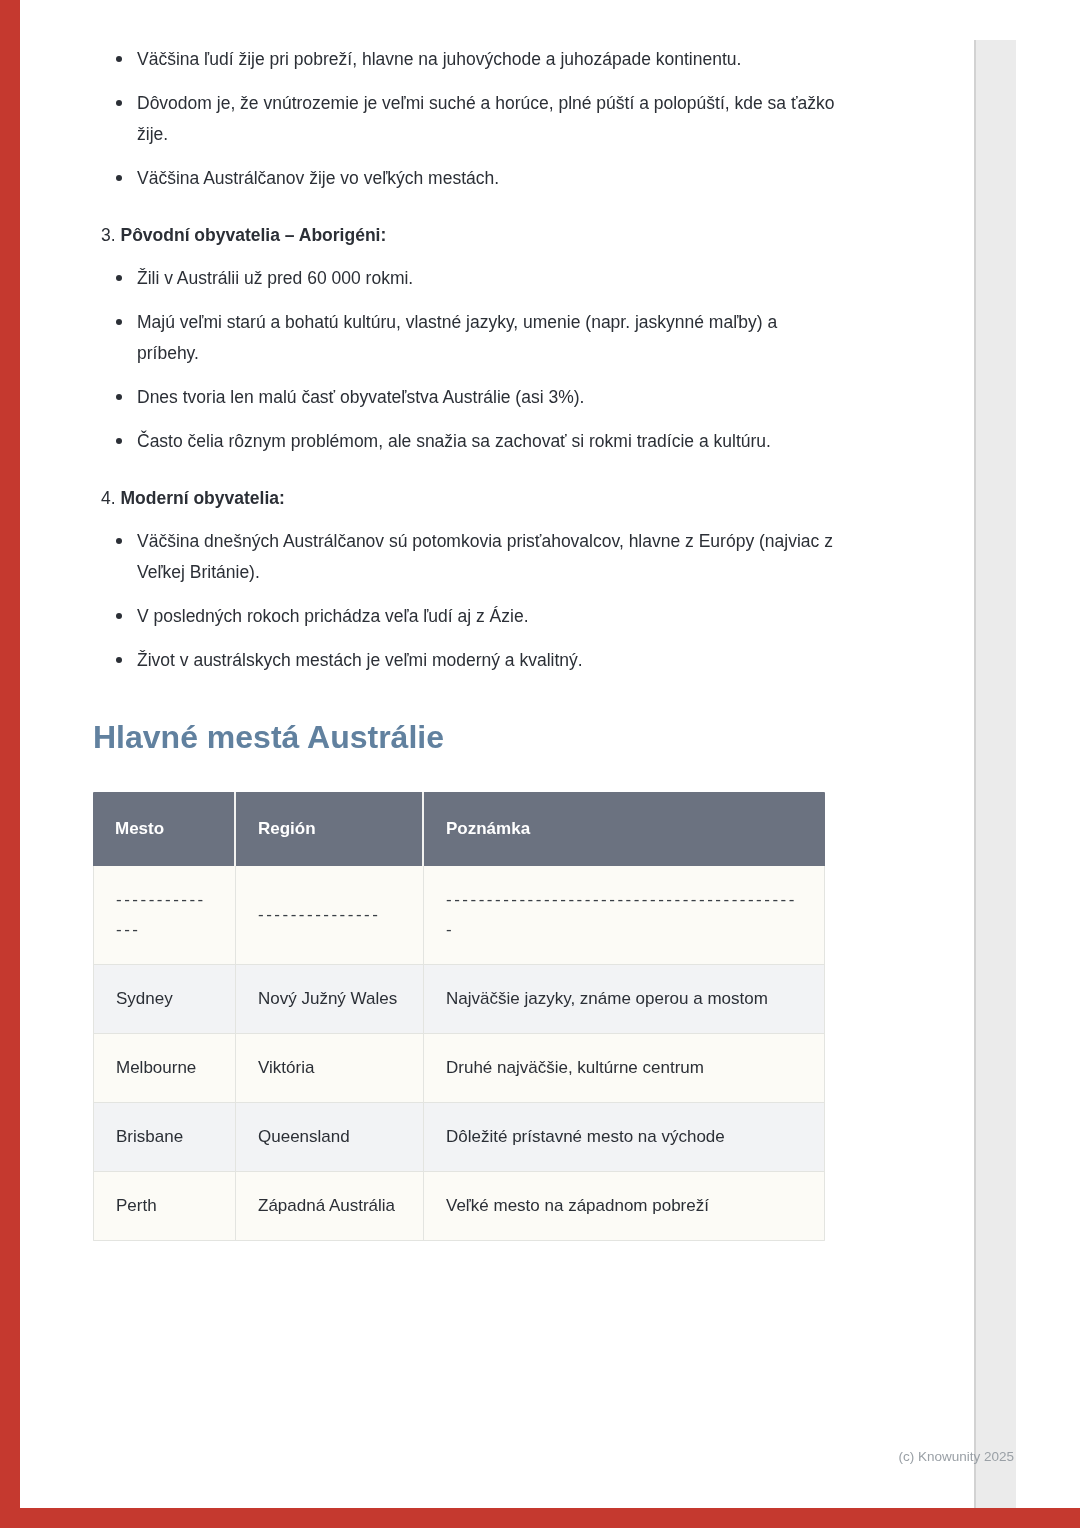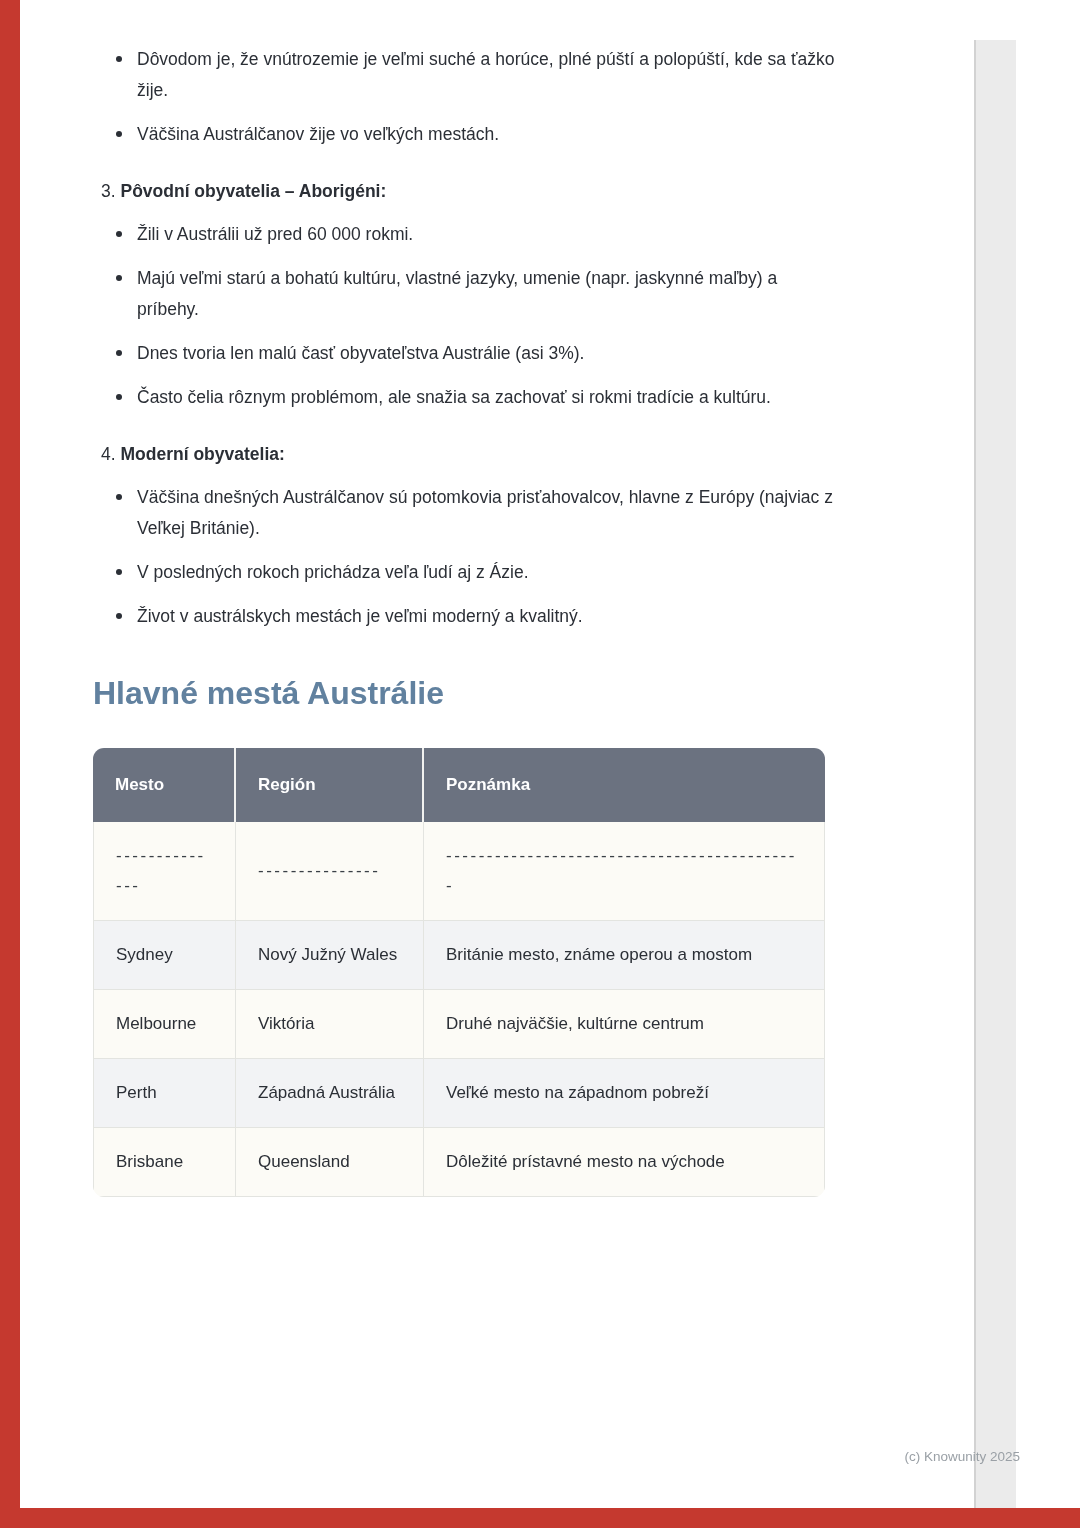--- a/index.html
+++ b/index.html
@@ -86,21 +86,21 @@
     font-weight: 700;
     color: #61819f;
   }
   table.cities {
     margin-top: 38px;
     width: 732px;
     border-collapse: separate;
     border-spacing: 0;
     font-size: 17px;
     line-height: 30px;
-    border-radius: 11px;
+    border-radius: 1px;
     overflow: hidden;
   }
   table.cities th {
     background: #6b7280;
     color: #ffffff;
     font-weight: 700;
     text-align: left;
     padding: 22px 22px;
     border-right: 2px solid #f2f2f0;
   }
@@ -118,37 +118,38 @@
   table.cities tbody tr:nth-child(odd) td  { background: #fcfbf6; }
   table.cities tbody tr:nth-child(even) td { background: #f2f3f5; }
   tr.dash-row td {
     word-break: break-all;
     letter-spacing: 2.5px;
     color: #3a3f46;
   }
   .note-bold { font-weight: 700; }
   .watermark {
     position: absolute;
-    right: 60px;
+    right: 66px;
     bottom: 64px;
     font-size: 13.5px;
     color: #9aa0a6;
     z-index: 4;
   }
 </style>
 </head>
 <body>
 
 <div class="edge-left"></div>
 <div class="edge-bottom"></div>
 <div class="scroll-strip"></div>
 
 <div class="content">
 
   <ul class="bullets">
+    <li>Väčšina ľudí žije pri pobreží, hlavne na juhovýchode a juhozápade kontinentu.</li>
     <li>Dôvodom je, že vnútrozemie je veľmi suché a horúce, plné púští a polopúští, kde sa ťažko žije.</li>
     <li>Väčšina Austrálčanov žije vo veľkých mestách.</li>
   </ul>
 
   <div class="section">
     <div class="section-head">
       <span class="num">3.</span>
       <span class="ttl">Pôvodní obyvatelia – Aborigéni:</span>
     </div>
     <ul class="bullets">
@@ -188,35 +189,35 @@
     </thead>
     <tbody>
       <tr class="dash-row">
         <td>--------------</td>
         <td>---------------</td>
         <td>--------------------------------------------</td>
       </tr>
       <tr>
         <td>Sydney</td>
         <td>Nový Južný Wales</td>
-        <td>Británie mesto, známe operou a mostom</td>
+        <td>Najväčšie jazyky, známe operou a mostom</td>
       </tr>
       <tr>
         <td>Melbourne</td>
         <td>Viktória</td>
         <td>Druhé najväčšie, kultúrne centrum</td>
       </tr>
       <tr>
+        <td>Brisbane</td>
+        <td>Queensland</td>
+        <td>Dôležité prístavné mesto na východe</td>
+      </tr>
+      <tr>
         <td>Perth</td>
         <td>Západná Austrália</td>
         <td>Veľké mesto na západnom pobreží</td>
       </tr>
-      <tr>
-        <td>Brisbane</td>
-        <td>Queensland</td>
-        <td>Dôležité prístavné mesto na východe</td>
-      </tr>
     </tbody>
   </table>
 
 </div>
 
 <div class="watermark">(c) Knowunity 2025</div>
 
 </body></html>

